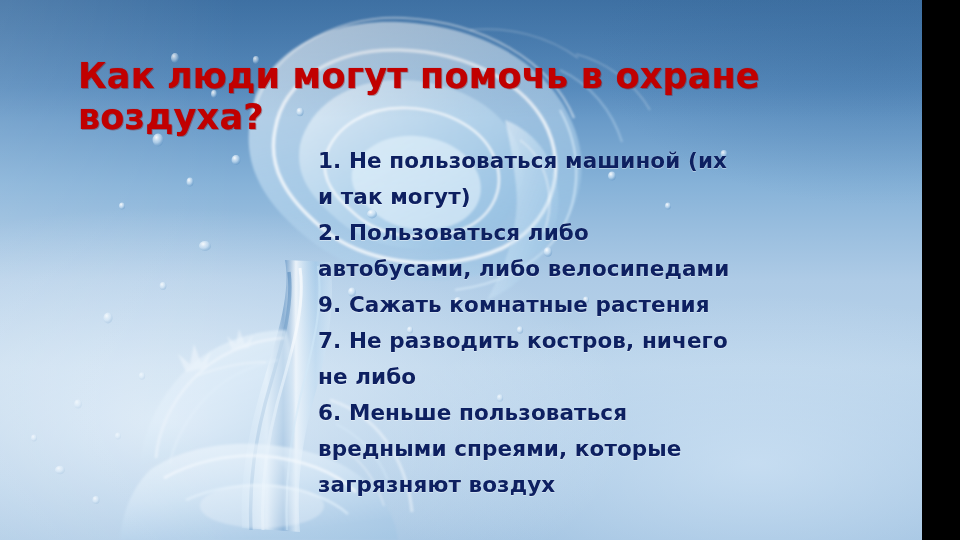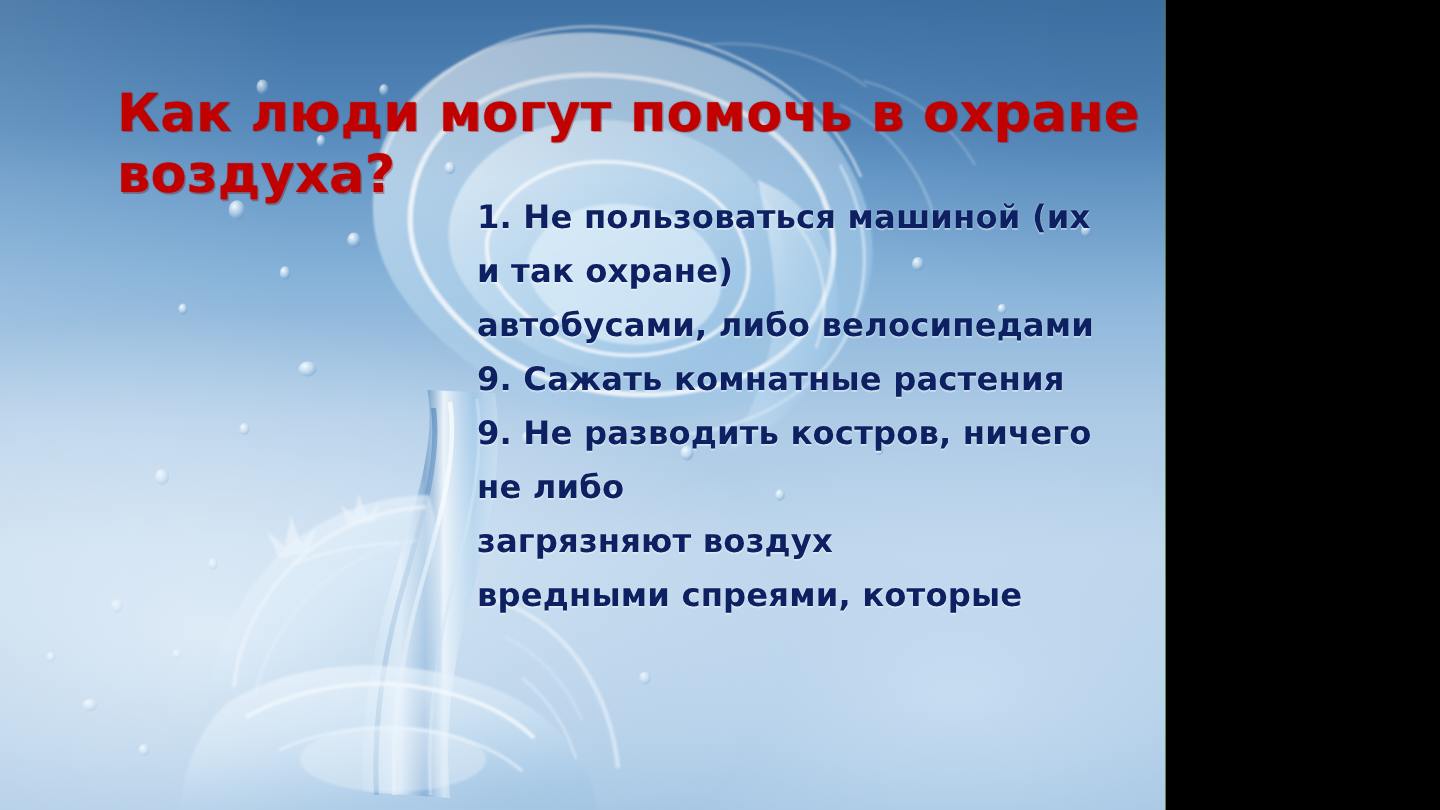--- a/index.html
+++ b/index.html
@@ -3,21 +3,21 @@
 <meta charset="utf-8">
 <title>Слайд презентации</title>
 <style>
   html, body {
     margin: 0;
     padding: 0;
     background: #000;
   }
   #slide {
     position: relative;
-    width: 777px;
+    width: 922px;
     height: 540px;
     overflow: hidden;
     font-family: "DejaVu Sans", "Liberation Sans", sans-serif;
     background: #84cc16;
     user-select: none;
   }
 
   
   .bg-base {
     position: absolute;
@@ -70,21 +70,21 @@
     line-height: 1.17;
     letter-spacing: 0.2px;
     text-shadow:
       0 0 1px rgba(150,0,0,0.55),
       1px 1px 0 rgba(120,0,0,0.30);
   }
 
   .body-block {
     position: absolute;
     left: 318px;
-    top: 128px;
+    top: 143px;
     width: 570px;
   }
   .body-line {
     margin: 0;
     color: #0d2061;
     font-size: 21.5px;
     font-weight: bold;
     line-height: 36px;
     letter-spacing: 0.1px;
     white-space: pre;
@@ -238,22 +238,24 @@
     </g>
   </svg>
 
   <div class="bg-sheen"></div>
   <div class="bg-vignette"></div>
 
   <h1 class="title">Как люди могут помочь в охране воздуха?</h1>
 
   <div class="body-block">
     <p class="body-line">1. Не пользоваться машиной (их</p>
-    <p class="body-line">и так охране)</p>
+    <p class="body-line">и так могут)</p>
+    <p class="body-line">2. Пользоваться либо</p>
     <p class="body-line">автобусами, либо велосипедами</p>
     <p class="body-line">9. Сажать комнатные растения</p>
-    <p class="body-line">9. Не разводить костров, ничего</p>
+    <p class="body-line">7. Не разводить костров, ничего</p>
     <p class="body-line">не либо</p>
+    <p class="body-line">6. Меньше пользоваться</p>
+    <p class="body-line">вредными спреями, которые</p>
     <p class="body-line">загрязняют воздух</p>
-    <p class="body-line">вредными спреями, которые</p>
   </div>
 
 </div>
 
 </body></html>

